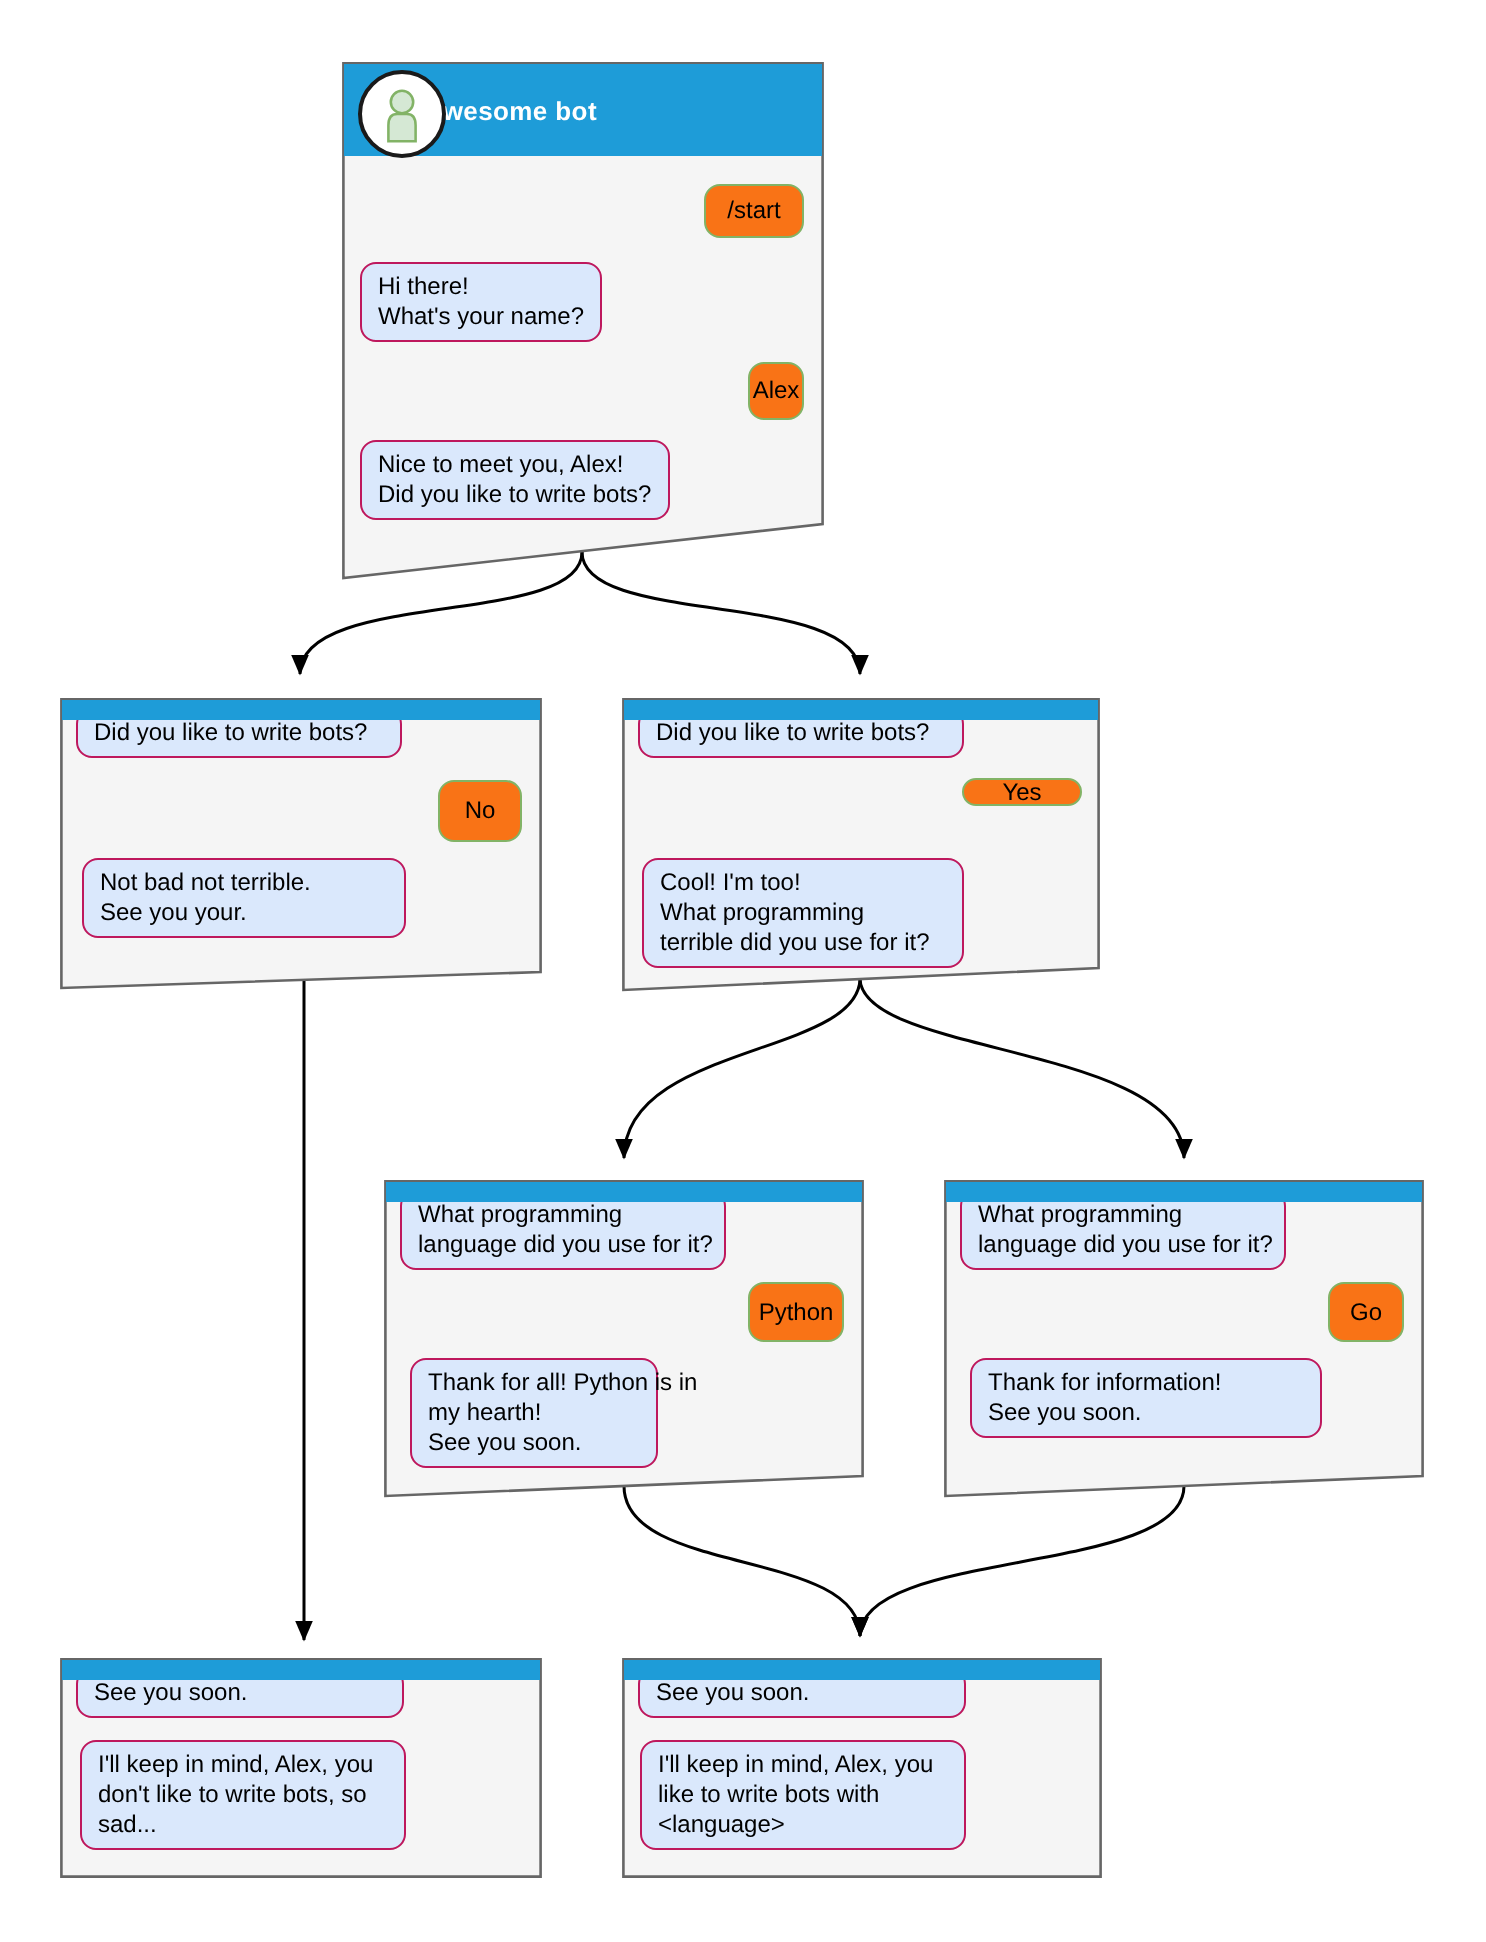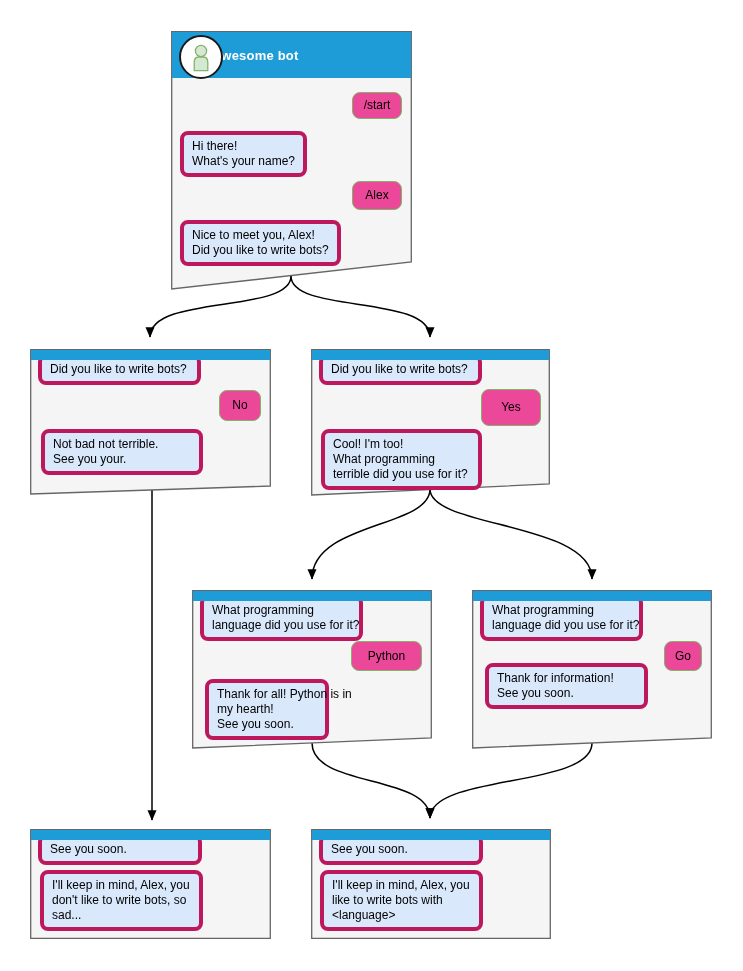--- a/index.html
+++ b/index.html
@@ -9,22 +9,22 @@
   .window{position:absolute;z-index:1;}
   .win-bg{position:absolute;left:0;top:0;}
   .strip{position:absolute;left:1px;right:1px;top:1px;background:#1e9cd8;z-index:2;}
   .main-strip{height:46px;display:flex;align-items:center;}
   .sub-strip{height:10px;}
   .title{color:#ffffff;font-size:13px;font-weight:bold;margin-left:40px;letter-spacing:.2px;}
   .avatar{position:absolute;left:8px;top:4px;width:40px;height:40px;background:#ffffff;
           border:2px solid #1a1a1a;border-radius:50%;z-index:3;display:flex;align-items:center;justify-content:center;}
   .bubble{position:absolute;font-size:12px;line-height:15px;color:#000000;
           padding:4px 8px;border-radius:8px;white-space:pre;box-sizing:border-box;z-index:1;}
-  .bot{background:#dae8fc;border:4px solid #be185d;}
-  .user{background:#ec4899;border:1px solid #82b366;display:flex;align-items:center;justify-content:center;text-align:center;}
+  .bot{background:#dae8fc;border:1px solid #be185d;}
+  .user{background:#f97316;border:1px solid #82b366;display:flex;align-items:center;justify-content:center;text-align:center;}
 </style>
 </head>
 <body>
 
 <div class="canvas">
 
   <svg class="arrow-layer" width="743" height="971" viewBox="0 0 743 971">
     <defs>
       <marker id="arr" markerWidth="10" markerHeight="8" refX="6.5" refY="3" orient="auto">
         <path d="M0,0 L7,3 L0,6 Z" fill="#000"></path>
@@ -50,21 +50,21 @@
     </div>
     <div class="avatar">
       <svg width="32" height="32" viewBox="0 0 40 40">
         <circle cx="20" cy="12.5" r="7" fill="#d5e8d4" stroke="#82b366" stroke-width="1.6"></circle>
         <path d="M11.5 37 V27 Q11.5 20 17 20 H23 Q28.5 20 28.5 27 V37 Z" fill="#d5e8d4" stroke="#82b366" stroke-width="1.6"></path>
       </svg>
     </div>
     <div class="bubble user" style="right:10px;top:61px;width:50px;height:27px">/start</div>
     <div class="bubble bot" style="left:9px;top:100px">Hi there!
 What's your name?</div>
-    <div class="bubble user" style="right:10px;top:150px;width:50px;height:29px">Alex</div>
+    <div class="bubble user" style="right:10px;top:150px;width:28px;height:29px">Alex</div>
     <div class="bubble bot" style="left:9px;top:189px">Nice to meet you, Alex!
 Did you like to write bots?</div>
   </div>
 
   <div class="window" style="left:30px;top:349px;width:241px;height:146px">
     <svg class="win-bg" width="241" height="146" viewBox="0 0 241 146">
       <polygon points="0.7,0.7 240.3,0.7 240.3,137 0.7,145" fill="#f5f5f5" stroke="#666" stroke-width="1.3"></polygon>
     </svg>
     <div class="strip sub-strip"></div>
     <div class="bubble bot" style="left:8px;top:5px;width:163px">Did you like to write bots?</div>
@@ -72,48 +72,48 @@
     <div class="bubble bot" style="left:11px;top:80px;width:162px">Not bad not terrible.
 See you your.</div>
   </div>
 
   <div class="window" style="left:311px;top:349px;width:239px;height:147px">
     <svg class="win-bg" width="239" height="147" viewBox="0 0 239 147">
       <polygon points="0.7,0.7 238.3,0.7 238.3,135 0.7,146" fill="#f5f5f5" stroke="#666" stroke-width="1.3"></polygon>
     </svg>
     <div class="strip sub-strip"></div>
     <div class="bubble bot" style="left:8px;top:5px;width:163px">Did you like to write bots?</div>
-    <div class="bubble user" style="right:9px;top:40px;width:60px;height:37px">Yes</div>
+    <div class="bubble user" style="right:9px;top:40px;width:60px;height:14px">Yes</div>
     <div class="bubble bot" style="left:10px;top:80px;width:161px">Cool! I'm too!
 What programming
 terrible did you use for it?</div>
   </div>
 
   <div class="window" style="left:192px;top:590px;width:240px;height:159px">
     <svg class="win-bg" width="240" height="159" viewBox="0 0 240 159">
       <polygon points="0.7,0.7 239.3,0.7 239.3,148 0.7,158" fill="#f5f5f5" stroke="#666" stroke-width="1.3"></polygon>
     </svg>
     <div class="strip sub-strip"></div>
     <div class="bubble bot" style="left:8px;top:5px;width:163px">What programming
 language did you use for it?</div>
-    <div class="bubble user" style="right:10px;top:51px;width:71px;height:30px">Python</div>
+    <div class="bubble user" style="right:10px;top:51px;width:48px;height:30px">Python</div>
     <div class="bubble bot" style="left:13px;top:89px;width:124px">Thank for all! Python is in
 my hearth!
 See you soon.</div>
   </div>
 
   <div class="window" style="left:472px;top:590px;width:240px;height:159px">
     <svg class="win-bg" width="240" height="159" viewBox="0 0 240 159">
       <polygon points="0.7,0.7 239.3,0.7 239.3,148 0.7,158" fill="#f5f5f5" stroke="#666" stroke-width="1.3"></polygon>
     </svg>
     <div class="strip sub-strip"></div>
     <div class="bubble bot" style="left:8px;top:5px;width:163px">What programming
 language did you use for it?</div>
     <div class="bubble user" style="right:10px;top:51px;width:38px;height:30px">Go</div>
-    <div class="bubble bot" style="left:13px;top:73px;width:163px">Thank for information!
+    <div class="bubble bot" style="left:13px;top:89px;width:176px">Thank for information!
 See you soon.</div>
   </div>
 
   <div class="window" style="left:30px;top:829px;width:241px;height:110px">
     <svg class="win-bg" width="241" height="110" viewBox="0 0 241 110">
       <polygon points="0.7,0.7 240.3,0.7 240.3,109.3 0.7,109.3" fill="#f5f5f5" stroke="#666" stroke-width="1.3"></polygon>
     </svg>
     <div class="strip sub-strip"></div>
     <div class="bubble bot" style="left:8px;top:5px;width:164px">See you soon.</div>
     <div class="bubble bot" style="left:10px;top:41px;width:163px">I'll keep in mind, Alex, you

